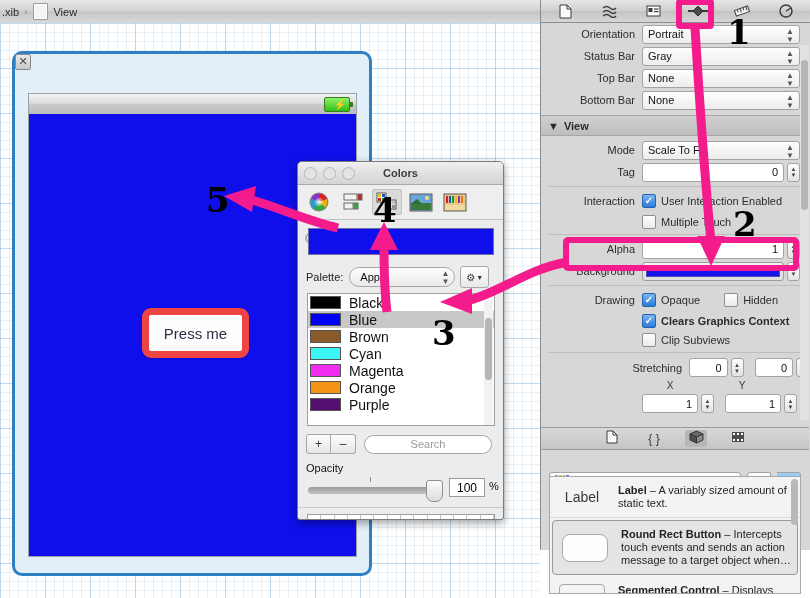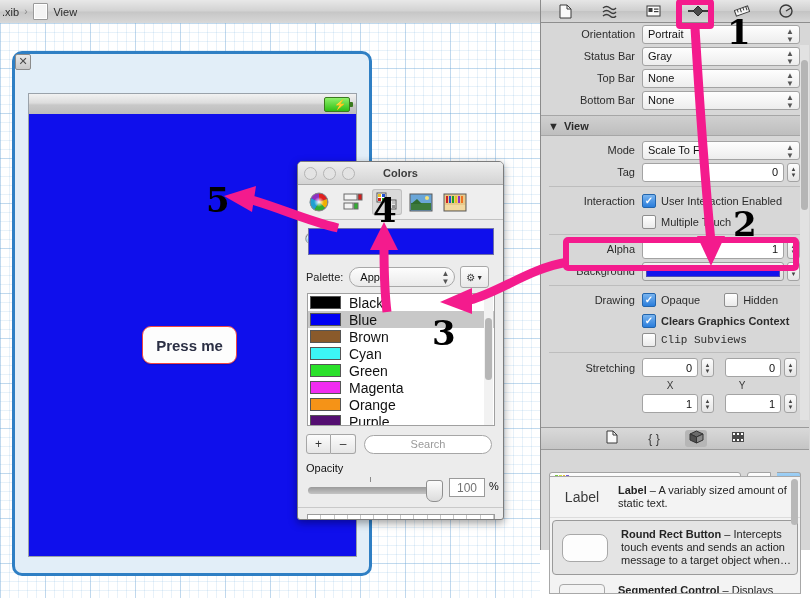--- a/index.html
+++ b/index.html
@@ -70,26 +70,26 @@
   }
   #battery .bolt{
     position:absolute;left:9px;top:1px;color:#0a3f00;font-size:10px;line-height:11px;
   }
   #bluearea{
     left:28px;top:114px;width:329px;height:443px;
     background:#0f0fec;
     border:1px solid #9aa2aa;border-top:none;box-sizing:border-box;
   }
   #pressme{
-    left:142px;top:326px;width:93px;height:36px;
+    left:142px;top:308px;width:93px;height:36px;
     background:#fdfdfd;border-radius:9px;
-    border:1px solid #ef4444;
+    border:7px solid #ef4444;
     box-shadow:0 1px 1px rgba(0,0,0,.18);
     display:flex;align-items:center;justify-content:center;
-    font-size:15px;font-weight:bold;color:#2b2f44;
+    font-size:15px;font-weight:normal;color:#2b2f44;
   }
 
   
   #colorspanel{
     left:297px;top:161px;width:207px;height:359px;
     background:#ececec;
     border:1px solid #7c7c7c;
     border-radius:5px 5px 3px 3px;
     box-shadow:0 3px 9px rgba(0,0,0,.38);
     box-sizing:border-box;
@@ -156,21 +156,21 @@
     display:flex;align-items:center;justify-content:center;
     font-size:11px;color:#9a9a9a;box-sizing:border-box;
   }
   #opacity-lbl{left:8px;top:300px;font-size:11px;color:#111;}
   #slider-track{left:10px;top:325px;width:126px;height:7px;background:linear-gradient(#9a9a9a,#c4c4c4);border-radius:4px;}
   #slider-knob{left:128px;top:318px;width:15px;height:20px;background:linear-gradient(#fcfcfc,#dcdcdc);
                border:1px solid #8f8f8f;border-radius:3px 3px 7px 7px;}
   #slider-tick{left:72px;top:315px;width:1px;height:5px;background:#8a8a8a;}
   #opacity-val{
     left:151px;top:316px;width:36px;height:19px;background:#fff;border:1px solid #9a9a9a;
-    display:flex;align-items:center;justify-content:center;font-size:12px;color:#737373;box-sizing:border-box;
+    display:flex;align-items:center;justify-content:center;font-size:12px;color:#000000;box-sizing:border-box;
   }
   #opacity-pct{left:191px;top:318px;font-size:11px;color:#111;}
   #cp-sep{left:0;top:345px;width:100%;height:1px;background:#c9c9c9;}
   #cp-tray{left:9px;top:352px;width:188px;height:21px;background:#fff;border:1px solid #9c9c9c;
            display:flex;box-sizing:border-box;}
   #cp-tray div{flex:1;border-right:1px solid #c6c6c6;}
 
   
   #inspector{
     left:540px;top:0;width:270px;height:550px;
@@ -402,24 +402,20 @@
         </div>
         <div class="crow">
           <span class="cchip" style="background: rgb(138, 90, 43);"></span>
           <span class="cname">Brown</span>
         </div>
         <div class="crow">
           <span class="cchip" style="background: rgb(60, 245, 245);"></span>
           <span class="cname">Cyan</span>
         </div>
         <div class="crow">
-          <span class="cchip" style="background: rgb(42, 224, 42);"></span>
-          <span class="cname">Green</span>
-        </div>
-        <div class="crow">
           <span class="cchip" style="background: rgb(240, 44, 240);"></span>
           <span class="cname">Magenta</span>
         </div>
         <div class="crow">
           <span class="cchip" style="background: rgb(245, 147, 23);"></span>
           <span class="cname">Orange</span>
         </div>
         <div class="crow">
           <span class="cchip" style="background: rgb(85, 15, 114);"></span>
           <span class="cname">Purple</span>
@@ -605,29 +601,29 @@
       <span class="chk on"></span>
       <span class="ctext">Opaque</span>
       <span class="chk" style="margin-left:24px;"></span>
       <span class="ctext">Hidden</span>
     </div>
     <div class="irow" style="height:19px;font-weight:bold;">
       <span class="ilbl"></span>
       <span class="chk on"></span>
       <span class="ctext">Clears Graphics Context</span>
     </div>
-    <div class="irow" style="height:19px;font-family:Liberation Mono, monospace;">
+    <div class="irow" style="height:19px;">
       <span class="ilbl"></span>
       <span class="chk"></span>
       <span class="ctext">Clip Subviews</span>
     </div>
 
     <div class="divider"></div>
 
-    <div class="irow" style="height:23px;">
+    <div class="irow" style="height:23px;margin-left:47px;">
       <span class="ilbl">Stretching</span>
       <div class="ifield" style="width:56px;">
         <span class="val right">0</span>
       </div>
       <div class="stepper">
           <span>▲</span>
           <span>▼</span>
         </div>
       <div class="ifield" style="width:56px;margin-left:11px;">
         <span class="val right">0</span>

